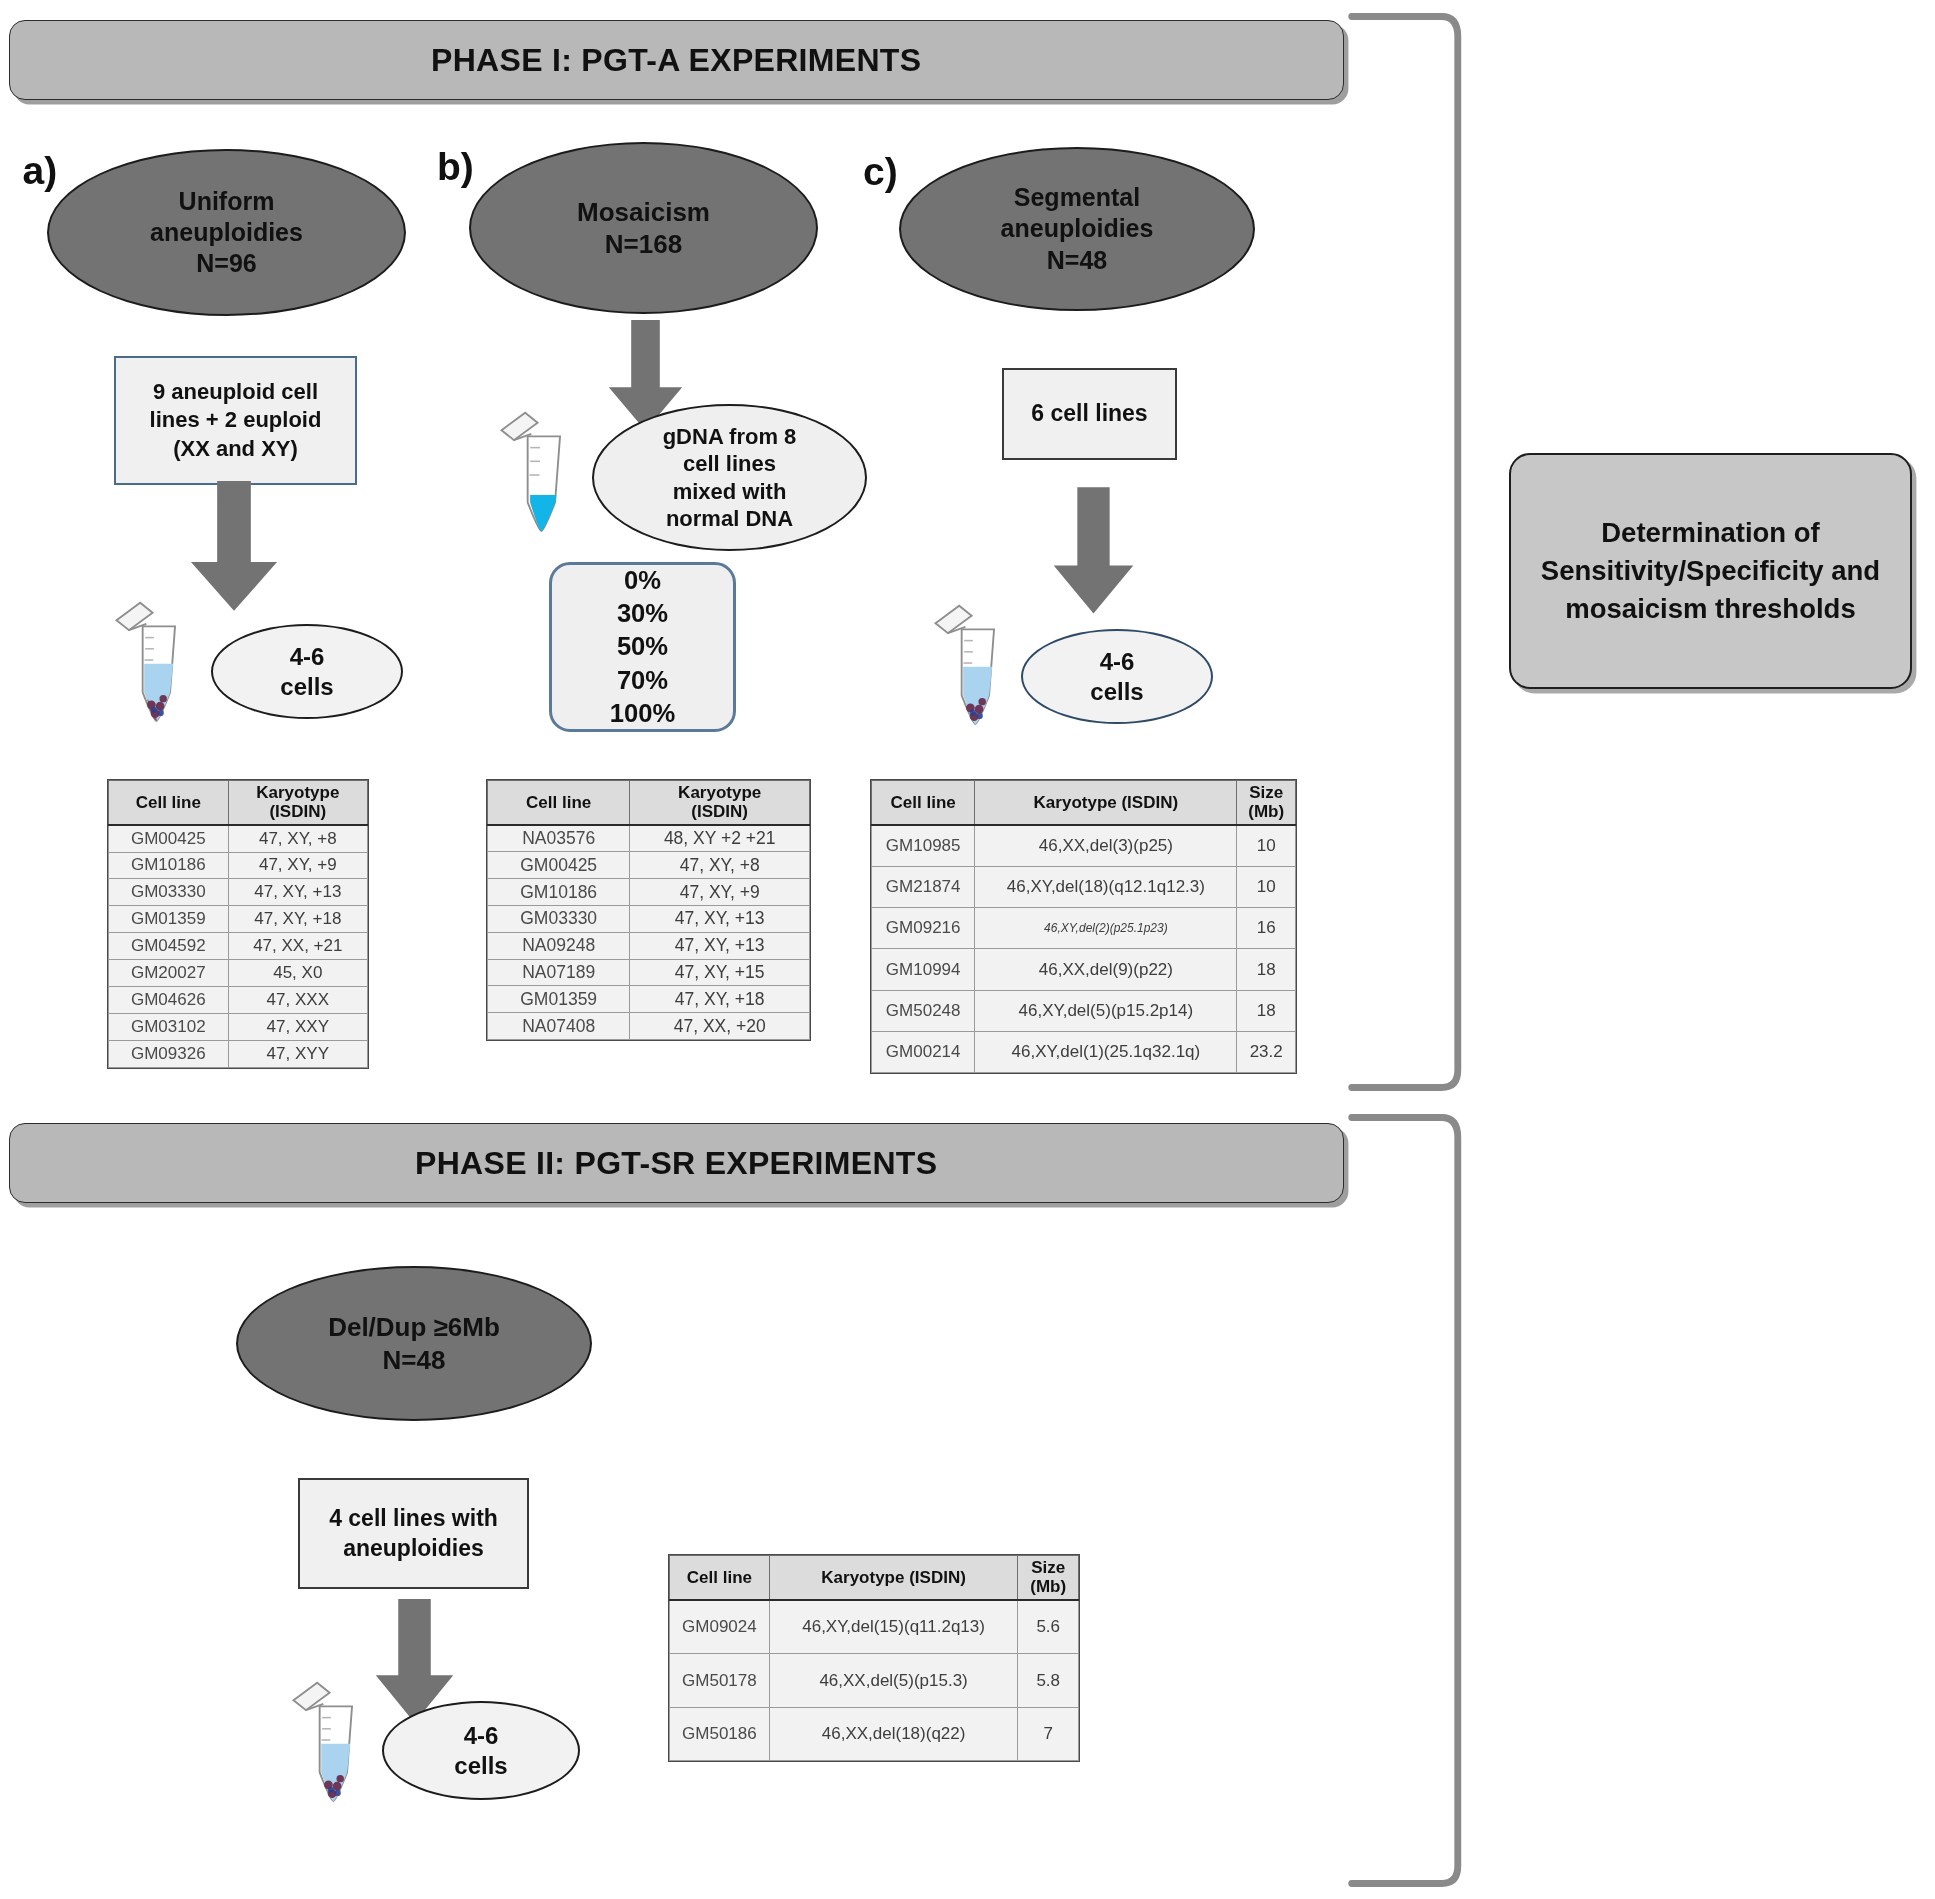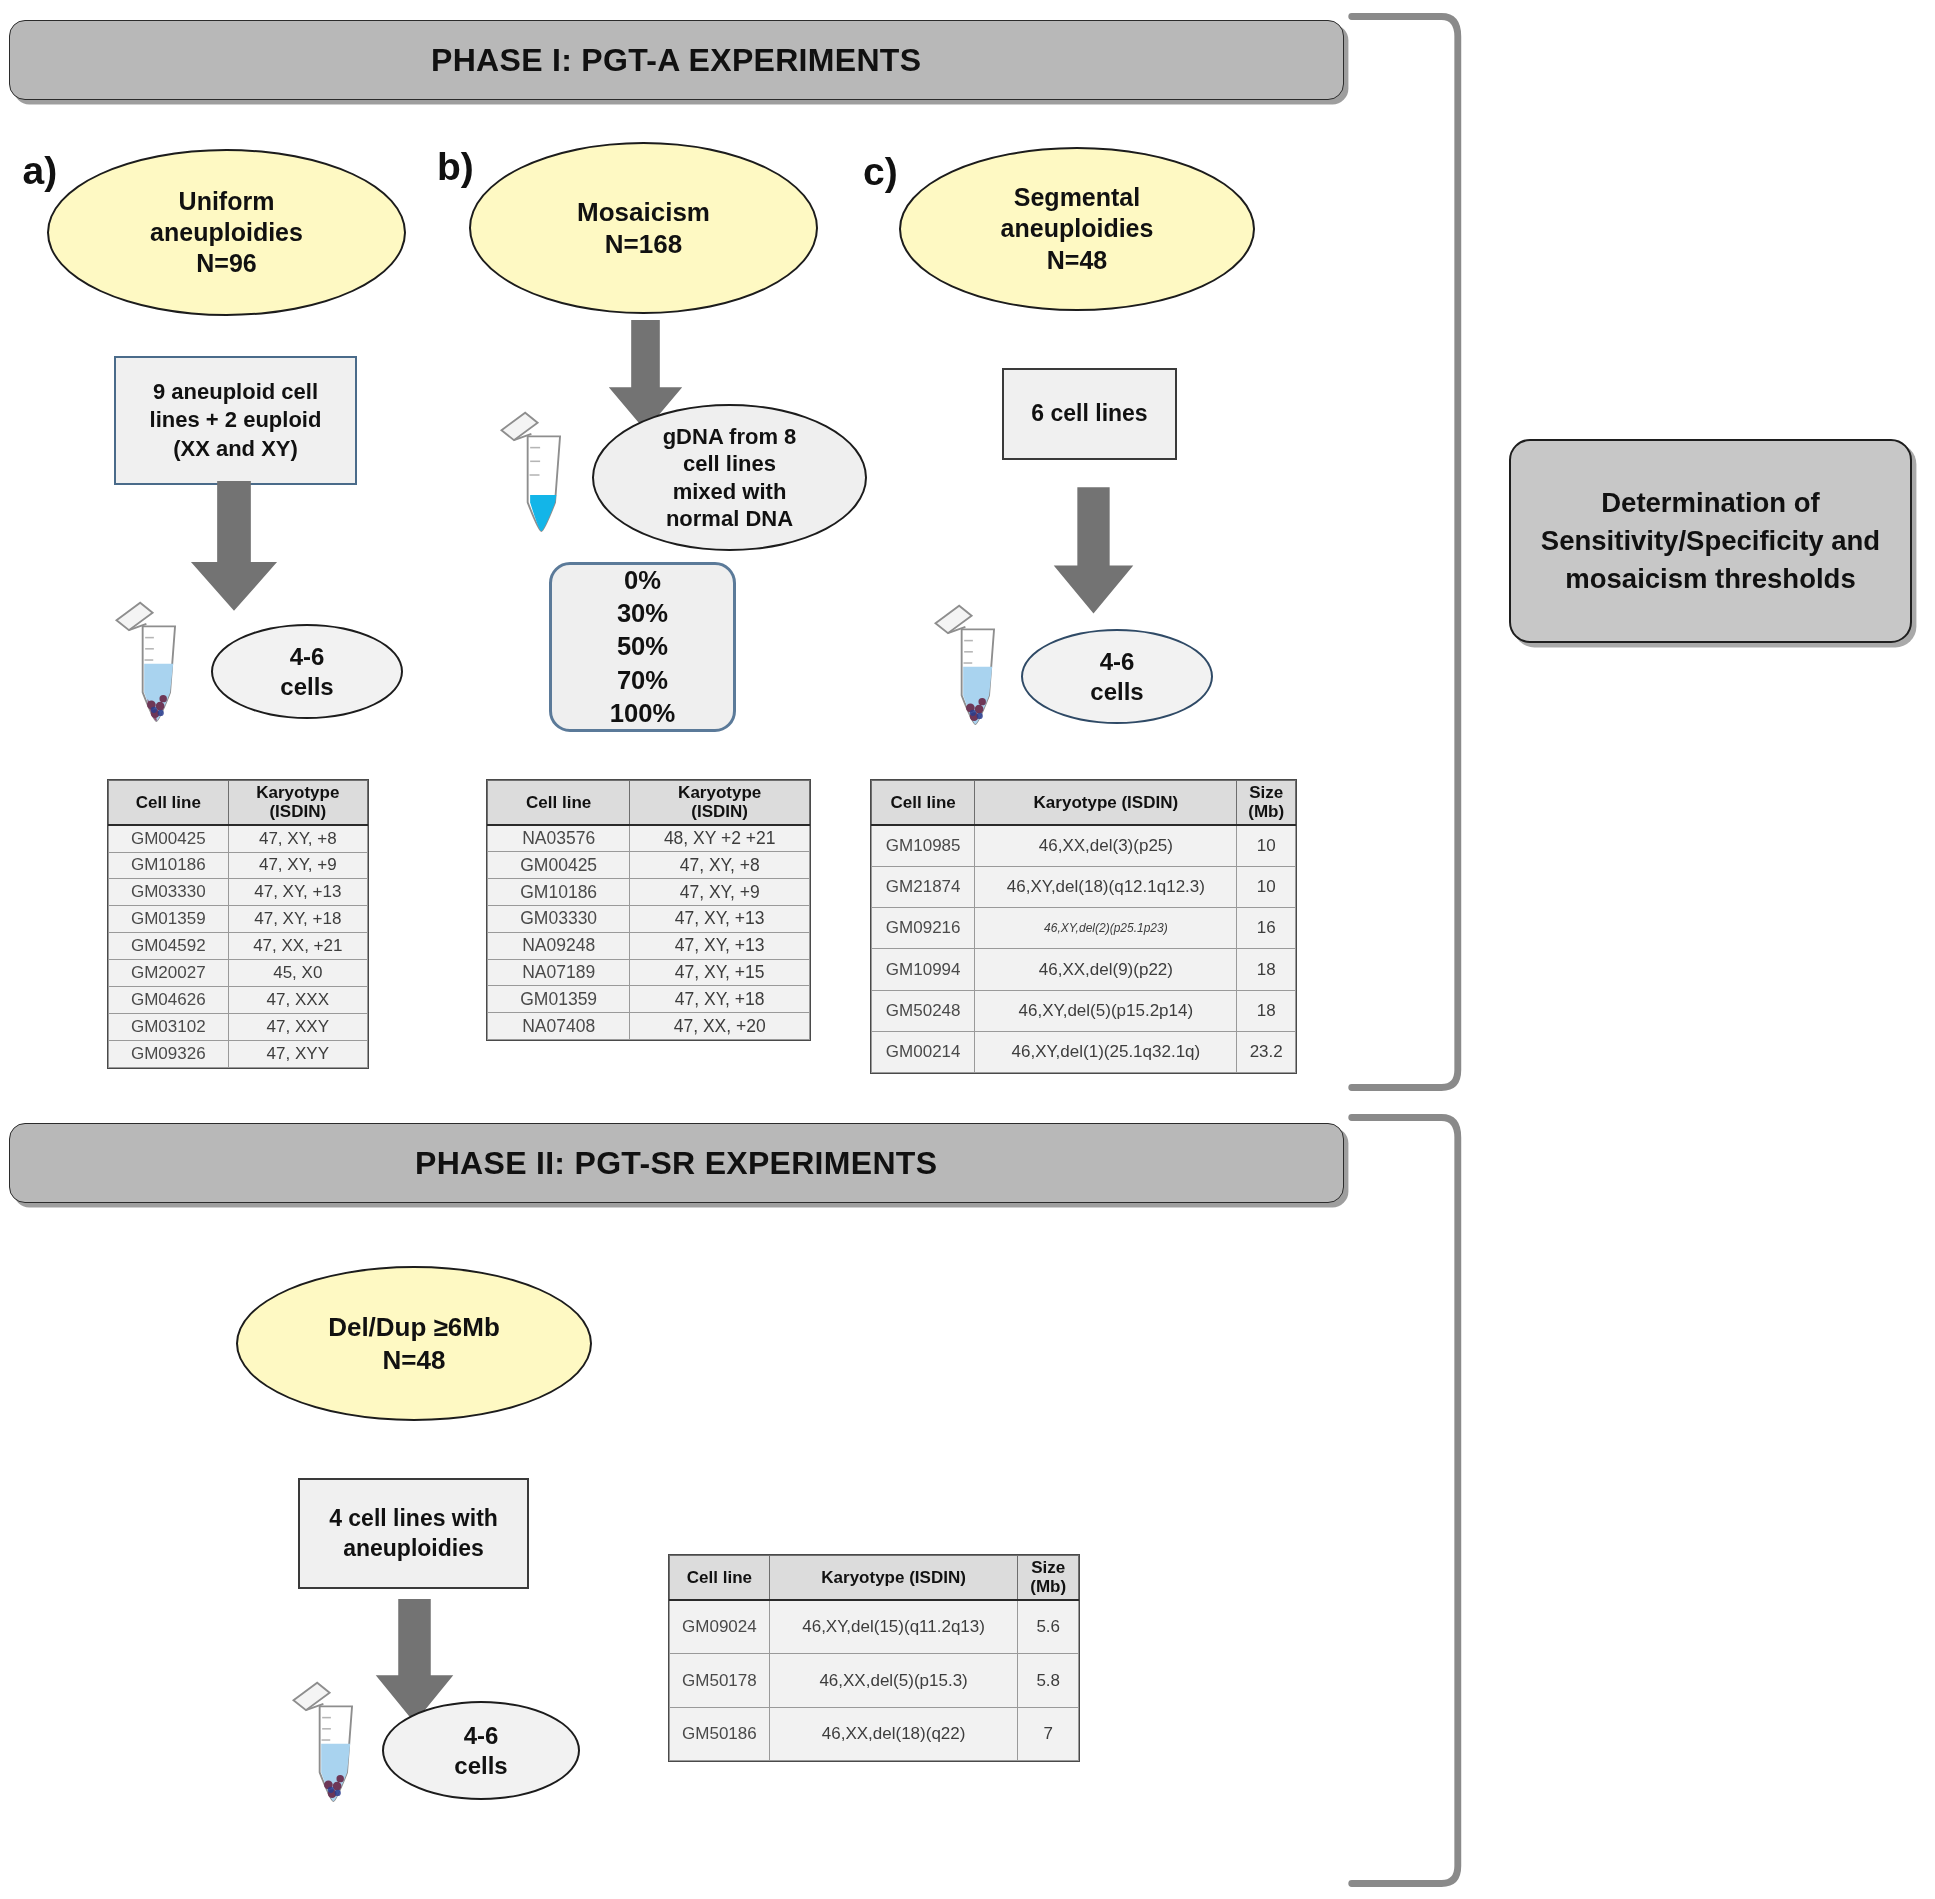--- a/index.html
+++ b/index.html
@@ -31,21 +31,21 @@
     align-items: center;
     justify-content: center;
     font-weight: bold;
     letter-spacing: 0.3px;
     color: #111;
   }
 
   
   .ellipse {
     border-radius: 50%;
-    background: #fef9c3;
+    background: #737373;
     border: 2.5px solid #1c1c1c;
     display: flex;
     align-items: center;
     justify-content: center;
     text-align: center;
     font-weight: bold;
     line-height: 1.25;
     color: #111;
   }
   .ellipse.plain { background: #f2f2f2; }
@@ -403,21 +403,21 @@
         </tbody>
     </table>
   </div>
 
   <div class="abs bracket" style="left:1348px; top:8.7px; width:131px; height:1086px;">
     <svg width="131" height="1086" viewBox="0 0 210 1740" preserveAspectRatio="none">
       <path d="M6 12 L150 12 Q176 12 176 44 L176 1700 Q176 1728 150 1728 L6 1728" fill="none" stroke="#8a8a8a" stroke-width="11" stroke-linecap="round"></path>
     </svg>
   </div>
 
-  <div class="abs outcome-box" style="left:1509px; top:439px; width:403px; height:204px; font-size:27.5px; white-space:pre-line;">Determination of
+  <div class="abs outcome-box" style="left:1509px; top:453px; width:403px; height:236px; font-size:27.5px; white-space:pre-line;">Determination of
 Sensitivity/Specificity and
 mosaicism thresholds</div>
 
   <div class="abs phase-banner" style="left:8.7px; top:1123px; width:1335px; height:80px; font-size:32px;">PHASE II: PGT-SR EXPERIMENTS</div>
 
   <div class="abs ellipse" style="left:236px; top:1266px; width:356px; height:155px; font-size:26px; white-space:pre-line;">Del/Dup ≥6Mb
 N=48</div>
 
   <div class="abs rect-box dark" style="left:298px; top:1478px; width:231px; height:111px; font-size:23px; white-space:pre-line;">4 cell lines with
 aneuploidies</div>

